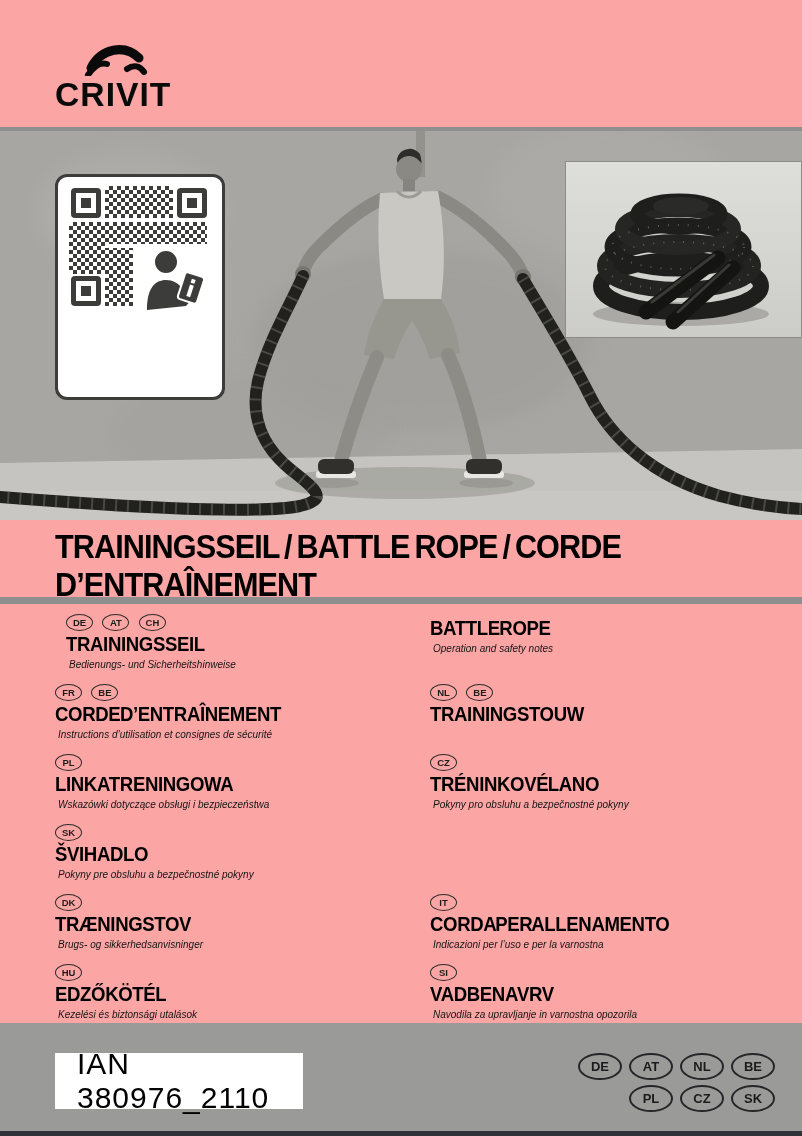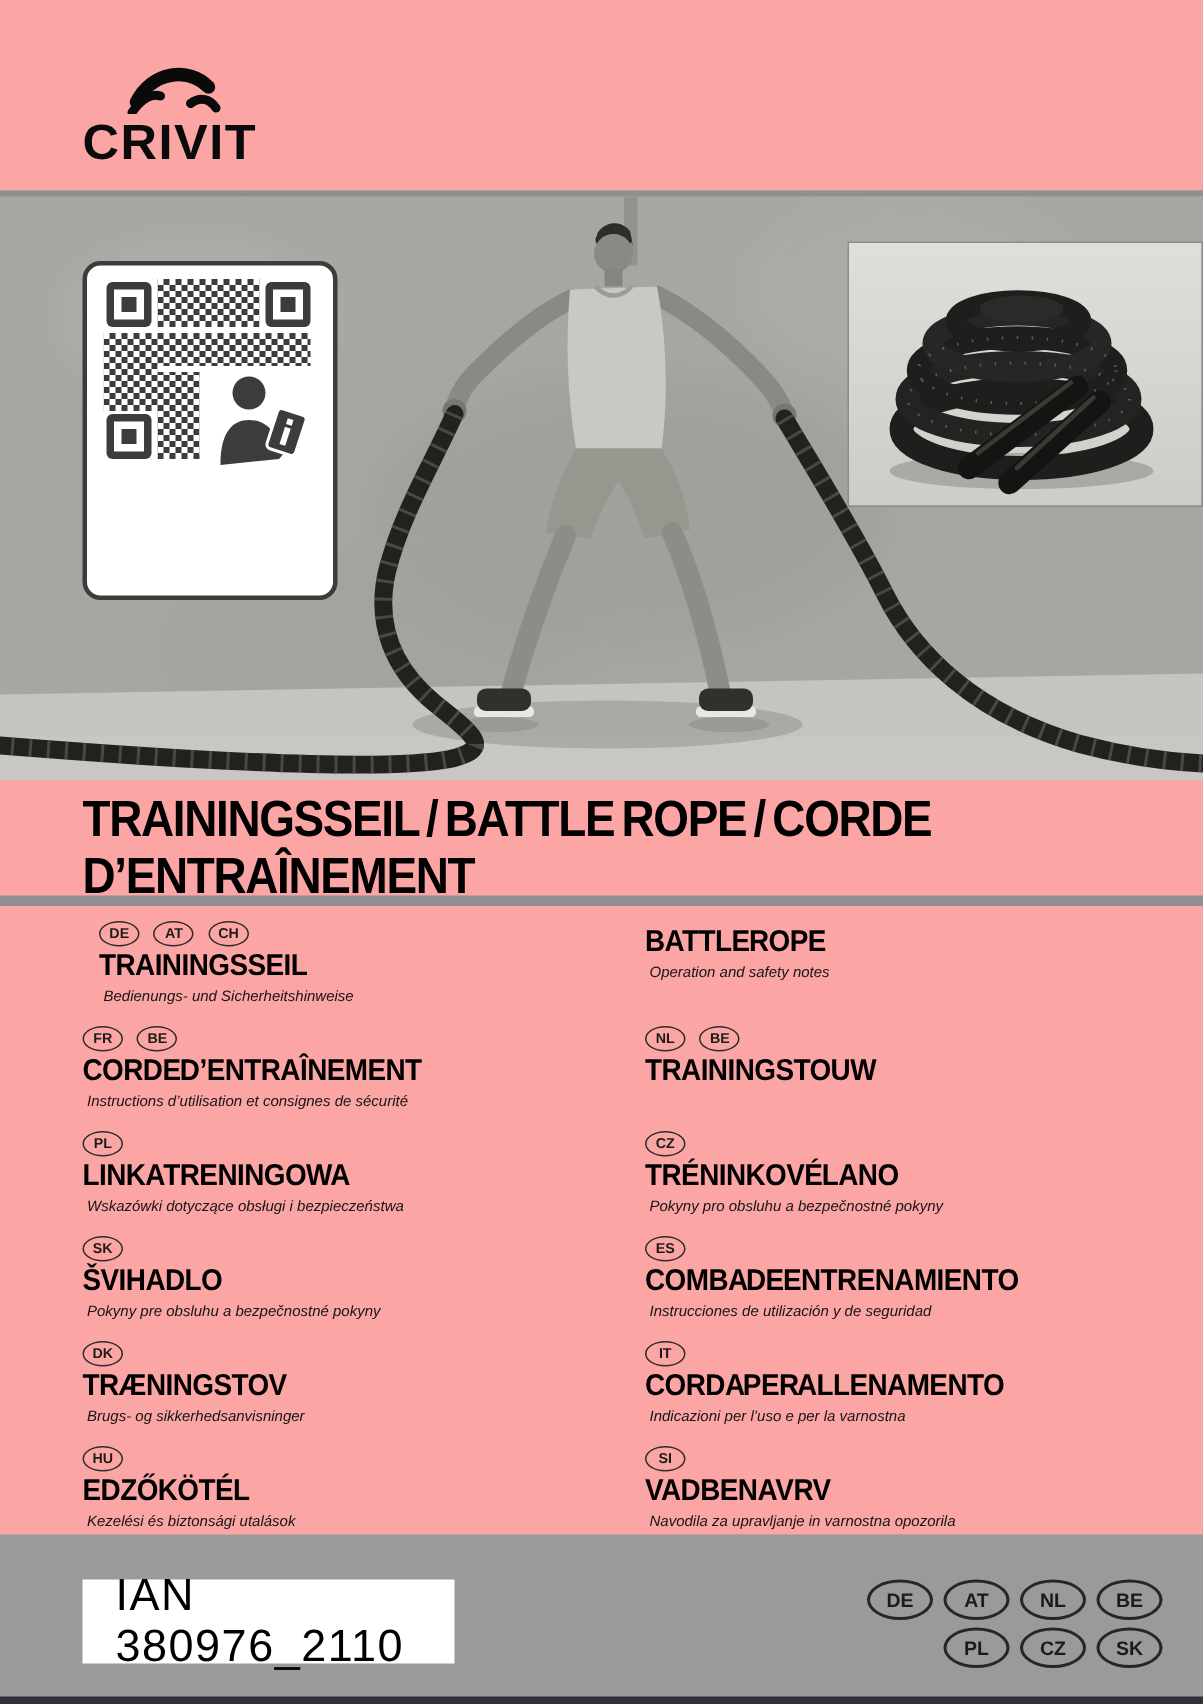--- a/index.html
+++ b/index.html
@@ -251,27 +251,20 @@
   </div>
 
   <div class="section" style="left:430px;top:752px">
     <div class="badge-row">
       <span class="cbadge">CZ</span>
     </div>
     <div class="sec-heading">TRÉNINKOVÉ LANO</div>
     <div class="sec-sub">Pokyny pro obsluhu a bezpečnostné pokyny</div>
   </div>
 
-  <div class="section" style="left:430px;top:822px">
-    <div class="badge-row">
-      <span class="cbadge">ES</span>
-    </div>
-    <div class="sec-heading">COMBA DE ENTRENAMIENTO</div>
-    <div class="sec-sub">Instrucciones de utilización y de seguridad</div>
-  </div>
 
   <div class="section" style="left:430px;top:892px">
     <div class="badge-row">
       <span class="cbadge">IT</span>
     </div>
     <div class="sec-heading">CORDA PER ALLENAMENTO</div>
     <div class="sec-sub">Indicazioni per l’uso e per la varnostna</div>
   </div>
 
   <div class="section" style="left:430px;top:962px">

